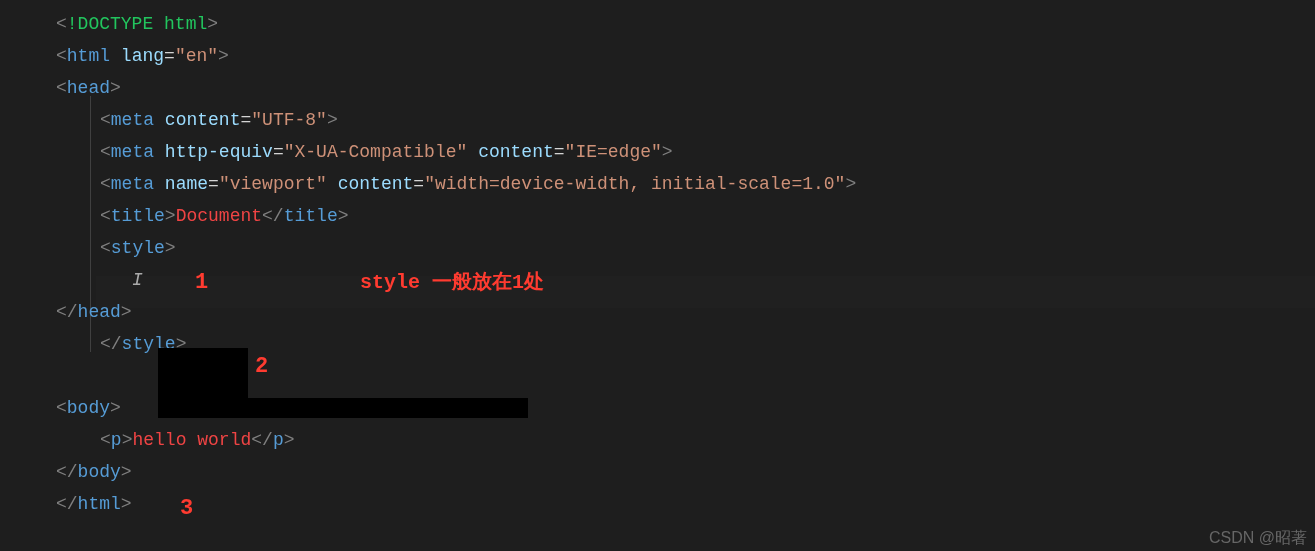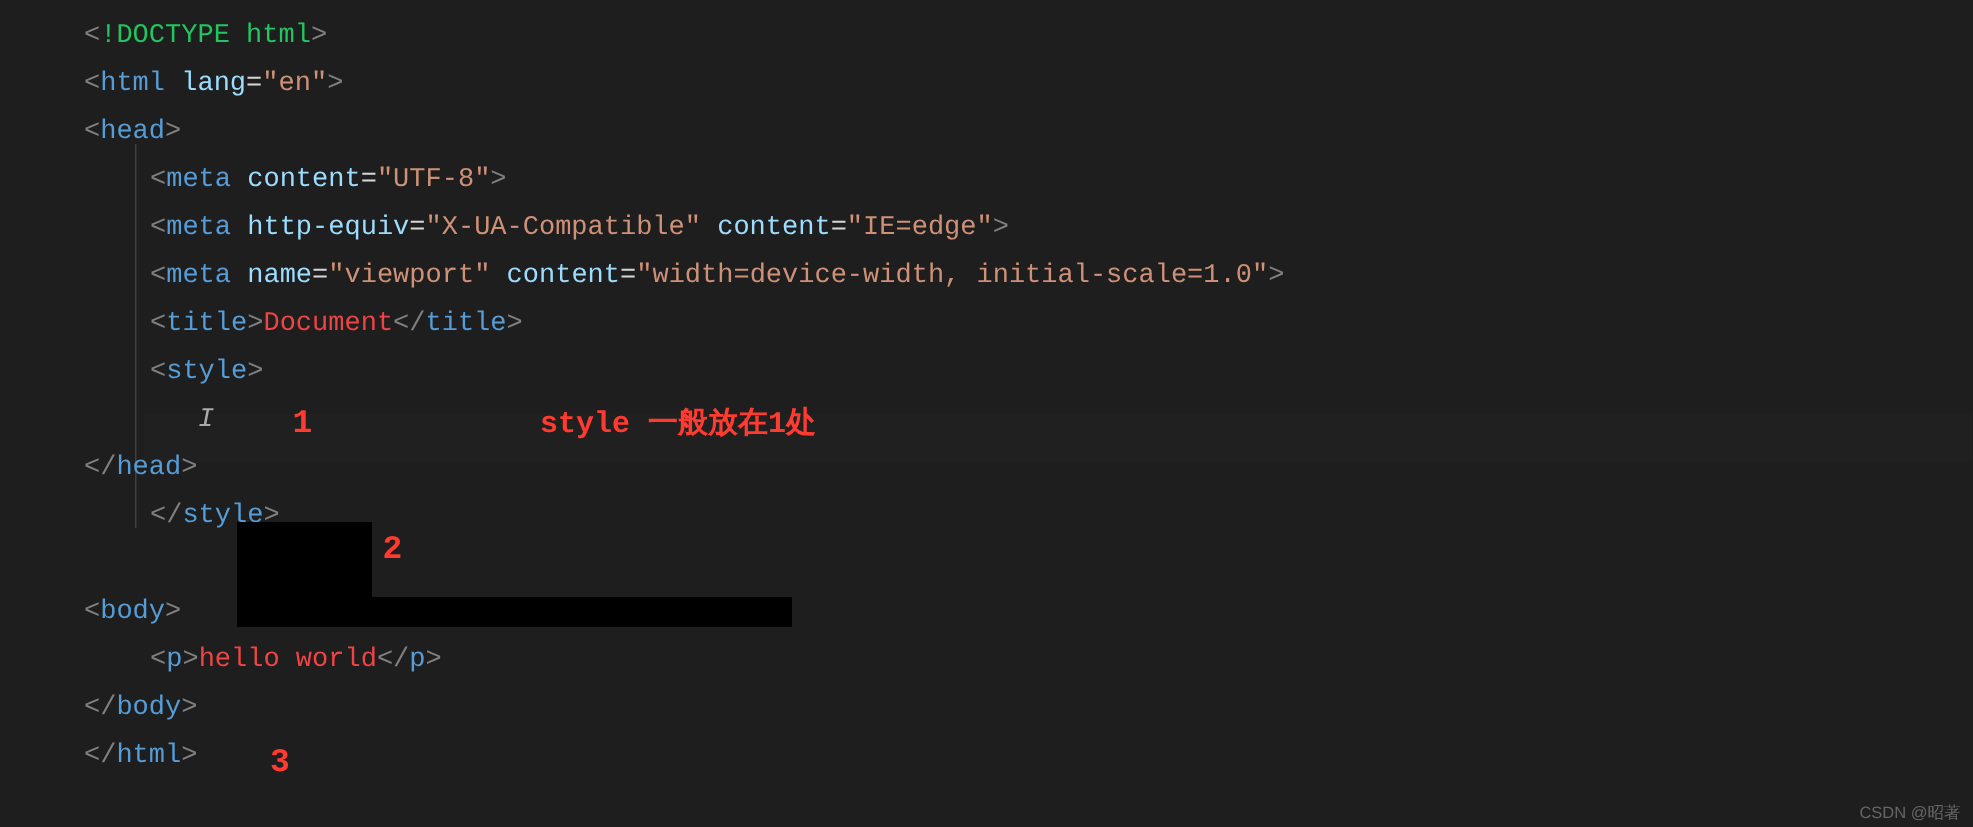--- a/index.html
+++ b/index.html
@@ -77,21 +77,21 @@
     z-index: 5;
   }
   .cursor {
     color: #aaa;
     font-style: italic;
   }
   .watermark {
     position: absolute;
     right: 8px;
     bottom: 2px;
-    font-size: 11px;
+    font-size: 16px;
     color: #666;
     font-family: sans-serif;
   }
   .blackbox {
     position: absolute;
     background: #000;
     z-index: 2;
   }
   .hl {
     position:absolute;

